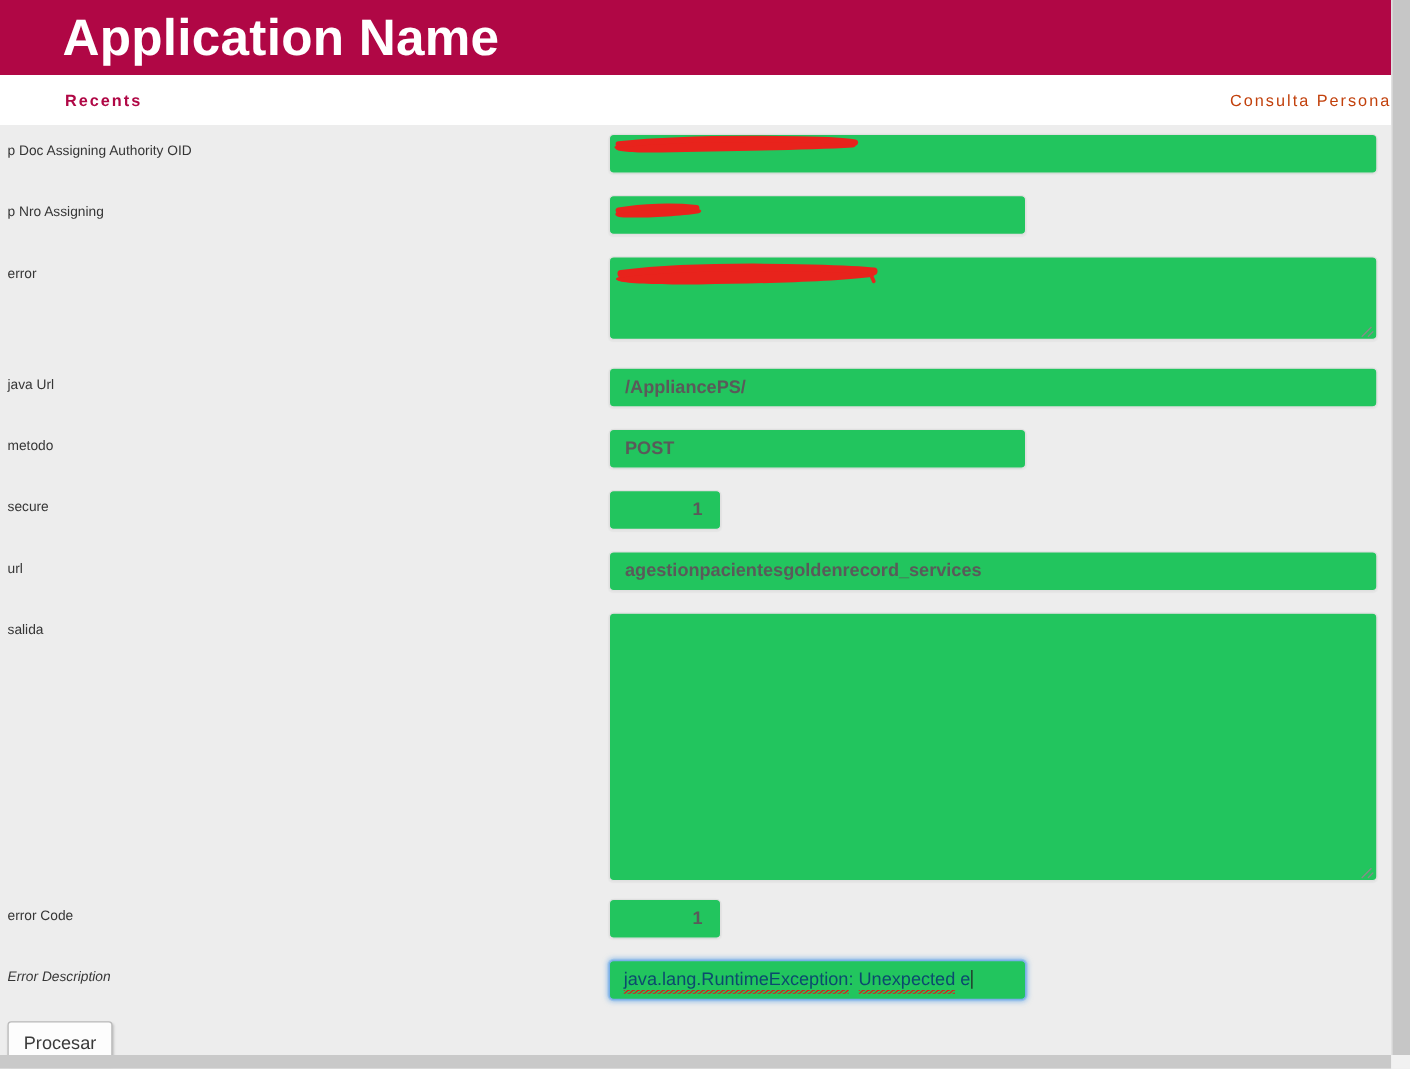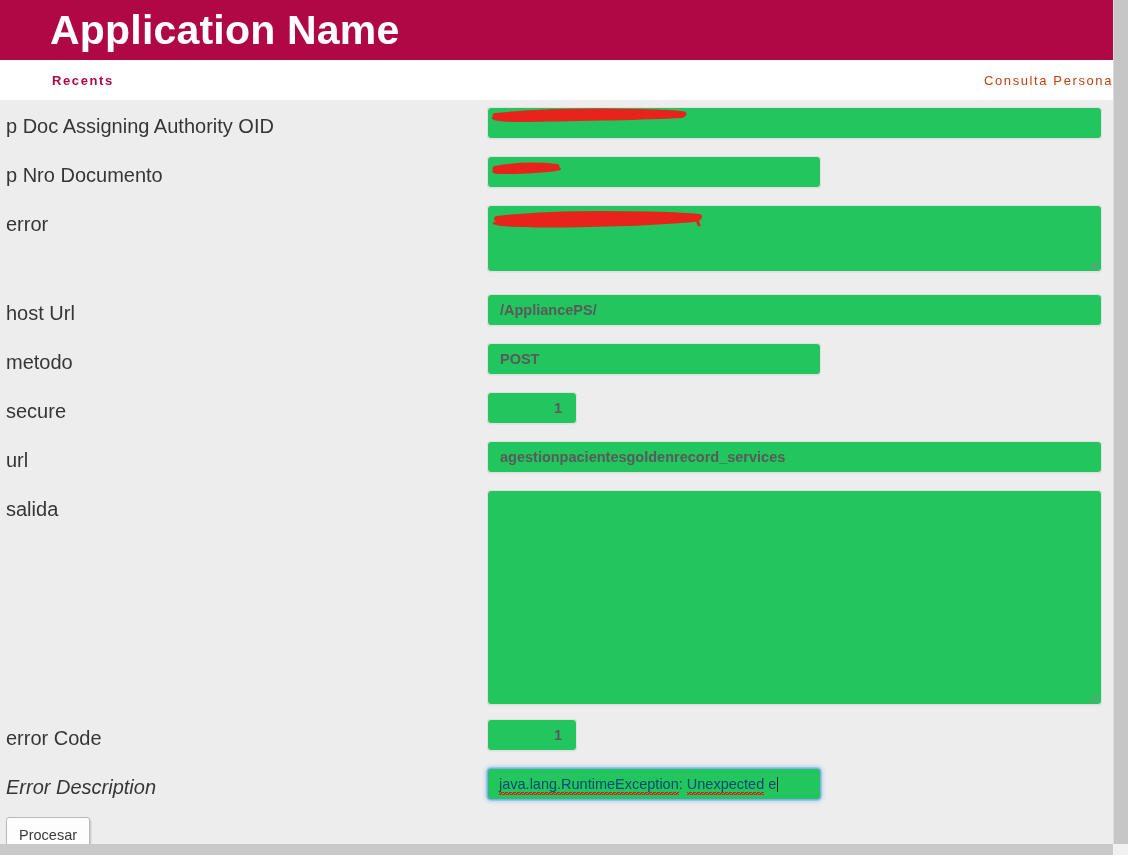--- a/index.html
+++ b/index.html
@@ -68,21 +68,21 @@
   }
 
   .row {
     position: absolute;
     left: 0;
     width: 1113px;
   }
   .row-label {
     position: absolute;
     left: 6px;
-    font-size: 20px;
+    font-size: 11px;
     color: #363636;
     line-height: 1;
     white-space: nowrap;
   }
 
   .fld {
     position: absolute;
     background: #22c55e;
     border: 1px solid #e0e0e0;
     border-radius: 4px;
@@ -240,21 +240,21 @@
       <input class="fld" type="text" readonly="" value="" style="left: 487px; top: 7px; width: 615px; height: 32px;">
       <div class="redact" style="left:489px; top:110px; margin-top:-104px;">
         <svg width="200" height="22" viewBox="0 0 200 22">
           <path d="M3,11 C30,5 70,4 120,5 C150,5.5 178,7 192,8.5 C196,9 197,11 193,12 C160,14 90,15 40,16 C20,16.4 5,15 4,13.5 C3,12.6 2,12 3,11 Z" fill="#e8231c"></path>
           <path d="M6,9.5 C45,5.5 100,4.5 150,5.5 C175,6 190,7 195,8" stroke="#e8231c" stroke-width="5" fill="none" stroke-linecap="round"></path>
         </svg>
       </div>
     </div>
 
     <div class="row" style="top:49px;height:49px;">
-      <div class="row-label" style="top:16px;">p Nro Documento</div>
+      <div class="row-label" style="top:16px;">p Nro Assigning</div>
       <input class="fld" type="text" readonly="" value="" style="left: 487px; top: 7px; width: 334px; height: 32px;">
       <div class="redact" style="left:489px; top:11px;">
         <svg width="80" height="22" viewBox="0 0 80 22">
           <path d="M4,10 C18,5 45,4.5 64,6 C72,6.7 74,9 70,10.5 C55,13 25,14.5 10,14 C4,13.7 2,12 4,10 Z" fill="#e8231c"></path>
           <path d="M6,8.5 C25,5 50,4.5 68,6.5" stroke="#e8231c" stroke-width="5" fill="none" stroke-linecap="round"></path>
         </svg>
       </div>
     </div>
 
     <div class="row" style="top:98px;height:89px;">
@@ -264,21 +264,21 @@
       <div class="redact" style="left:489px; top:11px;">
         <svg width="216" height="26" viewBox="0 0 216 26">
           <path d="M5,13 C25,7 55,4.5 95,5 C140,5.5 185,7 206,8 C212,8.4 213,11 208,12.5 C180,16 120,18 70,18.5 C40,18.8 14,18 7,16 C3,15 3,14 5,13 Z" fill="#e8231c"></path>
           <path d="M8,10 C45,5.5 100,4 160,5.5 C185,6.2 202,7 210,8" stroke="#e8231c" stroke-width="6" fill="none" stroke-linecap="round"></path>
           <path d="M206,7 L210,16" stroke="#e8231c" stroke-width="3" fill="none" stroke-linecap="round"></path>
         </svg>
       </div>
     </div>
 
     <div class="row" style="top:187px;height:49px;">
-      <div class="row-label" style="top:16px;">host Url</div>
+      <div class="row-label" style="top:16px;">java Url</div>
       <input class="fld" type="text" readonly="" style="left: 487px; top: 7px; width: 615px; height: 32px;" value="/AppliancePS/">
     </div>
 
     <div class="row" style="top:236px;height:49px;">
       <div class="row-label" style="top:16px;">metodo</div>
       <input class="fld" type="text" readonly="" style="left: 487px; top: 7px; width: 334px; height: 32px;" value="POST">
     </div>
 
     <div class="row" style="top:285px;height:49px;">
       <div class="row-label" style="top:16px;">secure</div>

